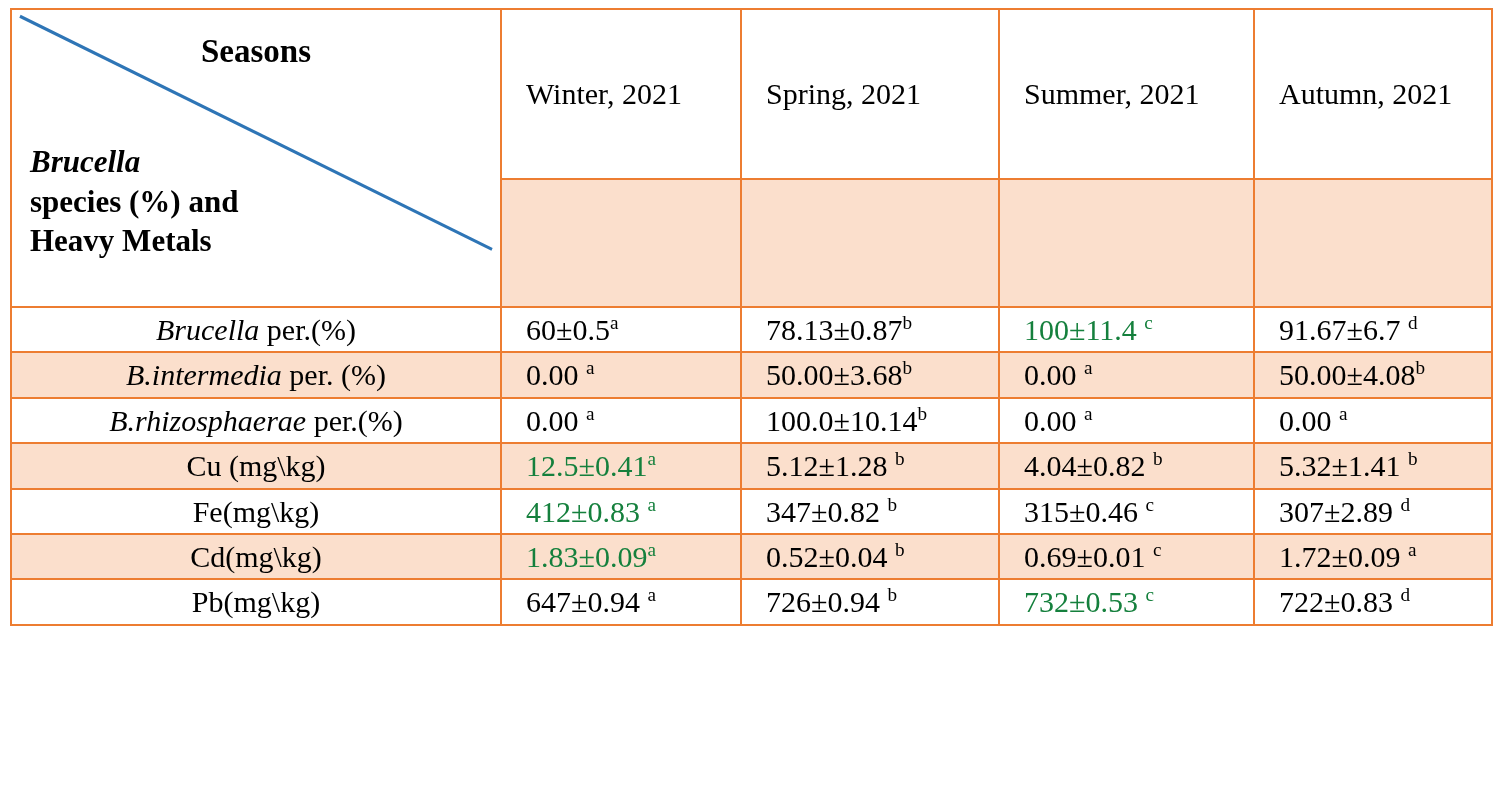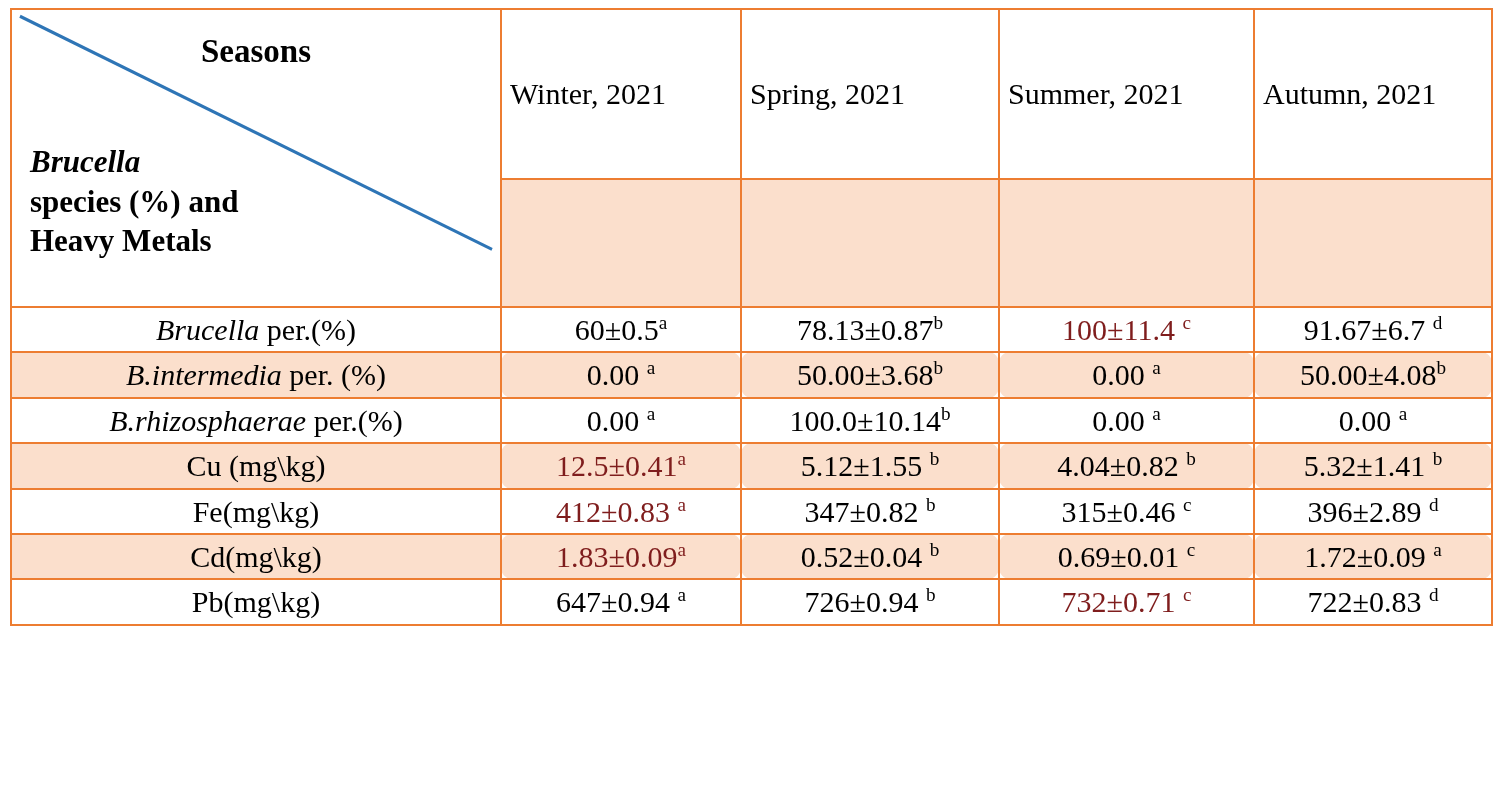--- a/index.html
+++ b/index.html
@@ -23,21 +23,21 @@
 
   table.data-table {
     border-collapse: collapse;
     table-layout: fixed;
     width: 1481px;
   }
 
   table.data-table td,
   table.data-table th {
     border: 2px solid #ED7D31;
-    padding: 4px 8px;
+    padding: 4px 24px;
     vertical-align: middle;
     font-size: 30px;
     line-height: 1.18;
     font-weight: normal;
   }
 
   
   col.c0 { width: 490px; }
   col.c1 { width: 240px; }
   col.c2 { width: 258px; }
@@ -104,35 +104,34 @@
     font-weight: bold;
     font-size: 31px;
     text-align: center;
     white-space: nowrap;
   }
   td.rowlabel .ital {
     font-style: italic;
   }
 
   td.val {
-    text-align: center;
+    text-align: left;
     font-size: 31px;
     white-space: nowrap;
-    border-radius: 11px;
   }
 
   tr.shade td {
     background: #FBDFCC;
   }
   tr.plain td {
     background: #ffffff;
   }
 
   .red {
-    color: #7f1d1d;
+    color: #15803d;
   }
   sup {
     font-size: 0.64em;
     vertical-align: super;
     line-height: 0;
   }
 </style>
 </head>
 <body>
 
@@ -190,40 +189,40 @@
         <tr class="plain">
           <td class="rowlabel"><span class="ital">B.rhizosphaerae</span><span> per.(%)</span></td>
           <td class="val"><span>0.00 </span><sup>a</sup></td>
           <td class="val"><span>100.0±10.14</span><sup>b</sup></td>
           <td class="val"><span>0.00 </span><sup>a</sup></td>
           <td class="val"><span>0.00 </span><sup>a</sup></td>
         </tr>
         <tr class="shade">
           <td class="rowlabel"><span>Cu (mg\kg)</span></td>
           <td class="val red"><span>12.5±0.41</span><sup>a</sup></td>
-          <td class="val"><span>5.12±1.55 </span><sup>b</sup></td>
+          <td class="val"><span>5.12±1.28 </span><sup>b</sup></td>
           <td class="val"><span>4.04±0.82 </span><sup>b</sup></td>
           <td class="val"><span>5.32±1.41 </span><sup>b</sup></td>
         </tr>
         <tr class="plain">
           <td class="rowlabel"><span>Fe(mg\kg)</span></td>
           <td class="val red"><span>412±0.83 </span><sup>a</sup></td>
           <td class="val"><span>347±0.82 </span><sup>b</sup></td>
           <td class="val"><span>315±0.46 </span><sup>c</sup></td>
-          <td class="val"><span>396±2.89 </span><sup>d</sup></td>
+          <td class="val"><span>307±2.89 </span><sup>d</sup></td>
         </tr>
         <tr class="shade">
           <td class="rowlabel"><span>Cd(mg\kg)</span></td>
           <td class="val red"><span>1.83±0.09</span><sup>a</sup></td>
           <td class="val"><span>0.52±0.04 </span><sup>b</sup></td>
           <td class="val"><span>0.69±0.01 </span><sup>c</sup></td>
           <td class="val"><span>1.72±0.09 </span><sup>a</sup></td>
         </tr>
         <tr class="plain">
           <td class="rowlabel"><span>Pb(mg\kg)</span></td>
           <td class="val"><span>647±0.94 </span><sup>a</sup></td>
           <td class="val"><span>726±0.94 </span><sup>b</sup></td>
-          <td class="val red"><span>732±0.71 </span><sup>c</sup></td>
+          <td class="val red"><span>732±0.53 </span><sup>c</sup></td>
           <td class="val"><span>722±0.83 </span><sup>d</sup></td>
         </tr>
       </tbody>
   </table>
 </div>
 
 </body></html>

